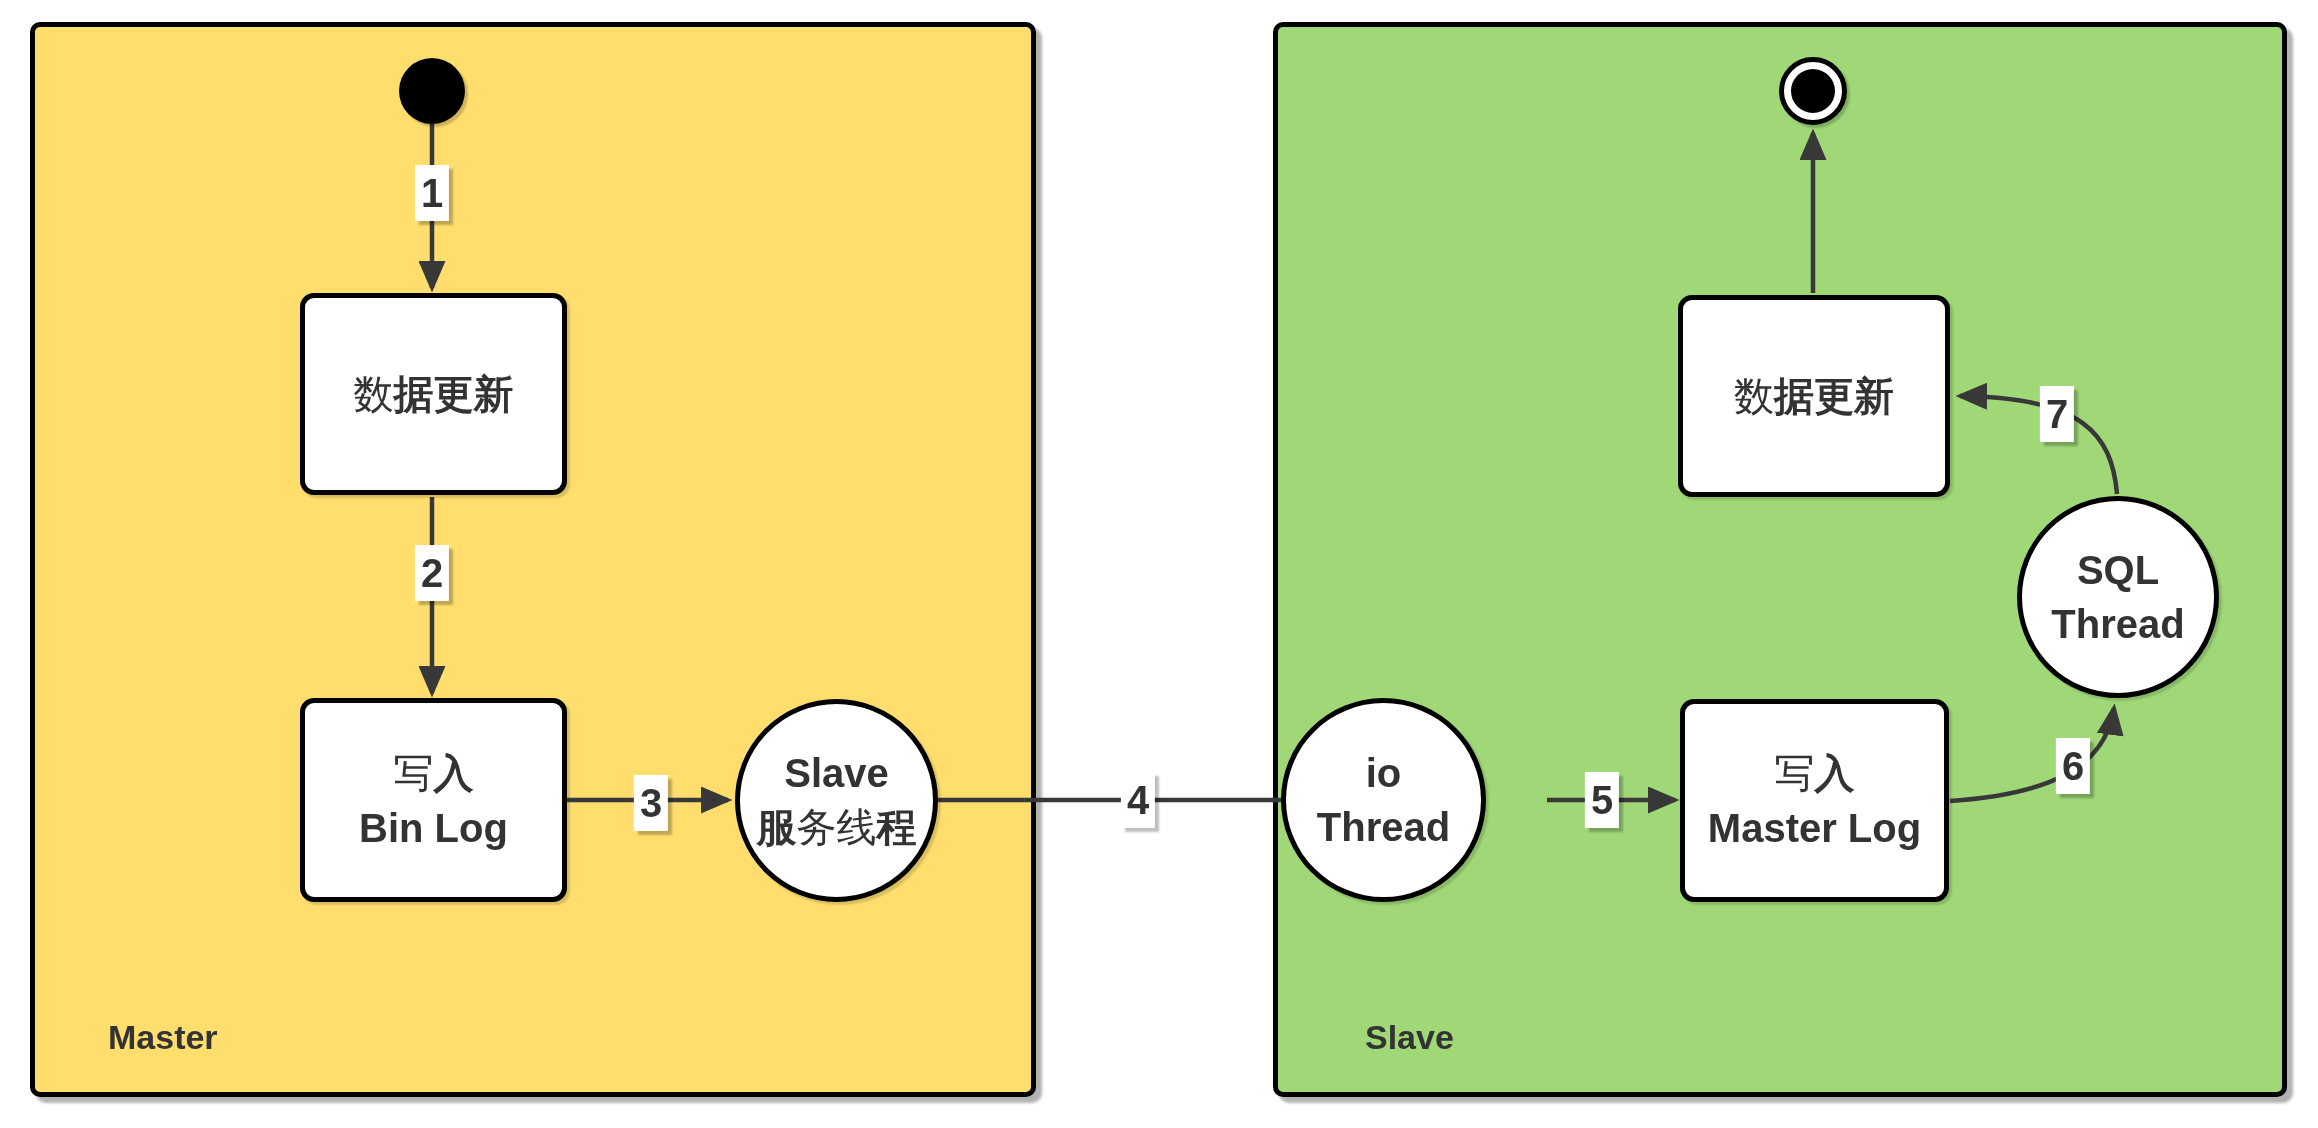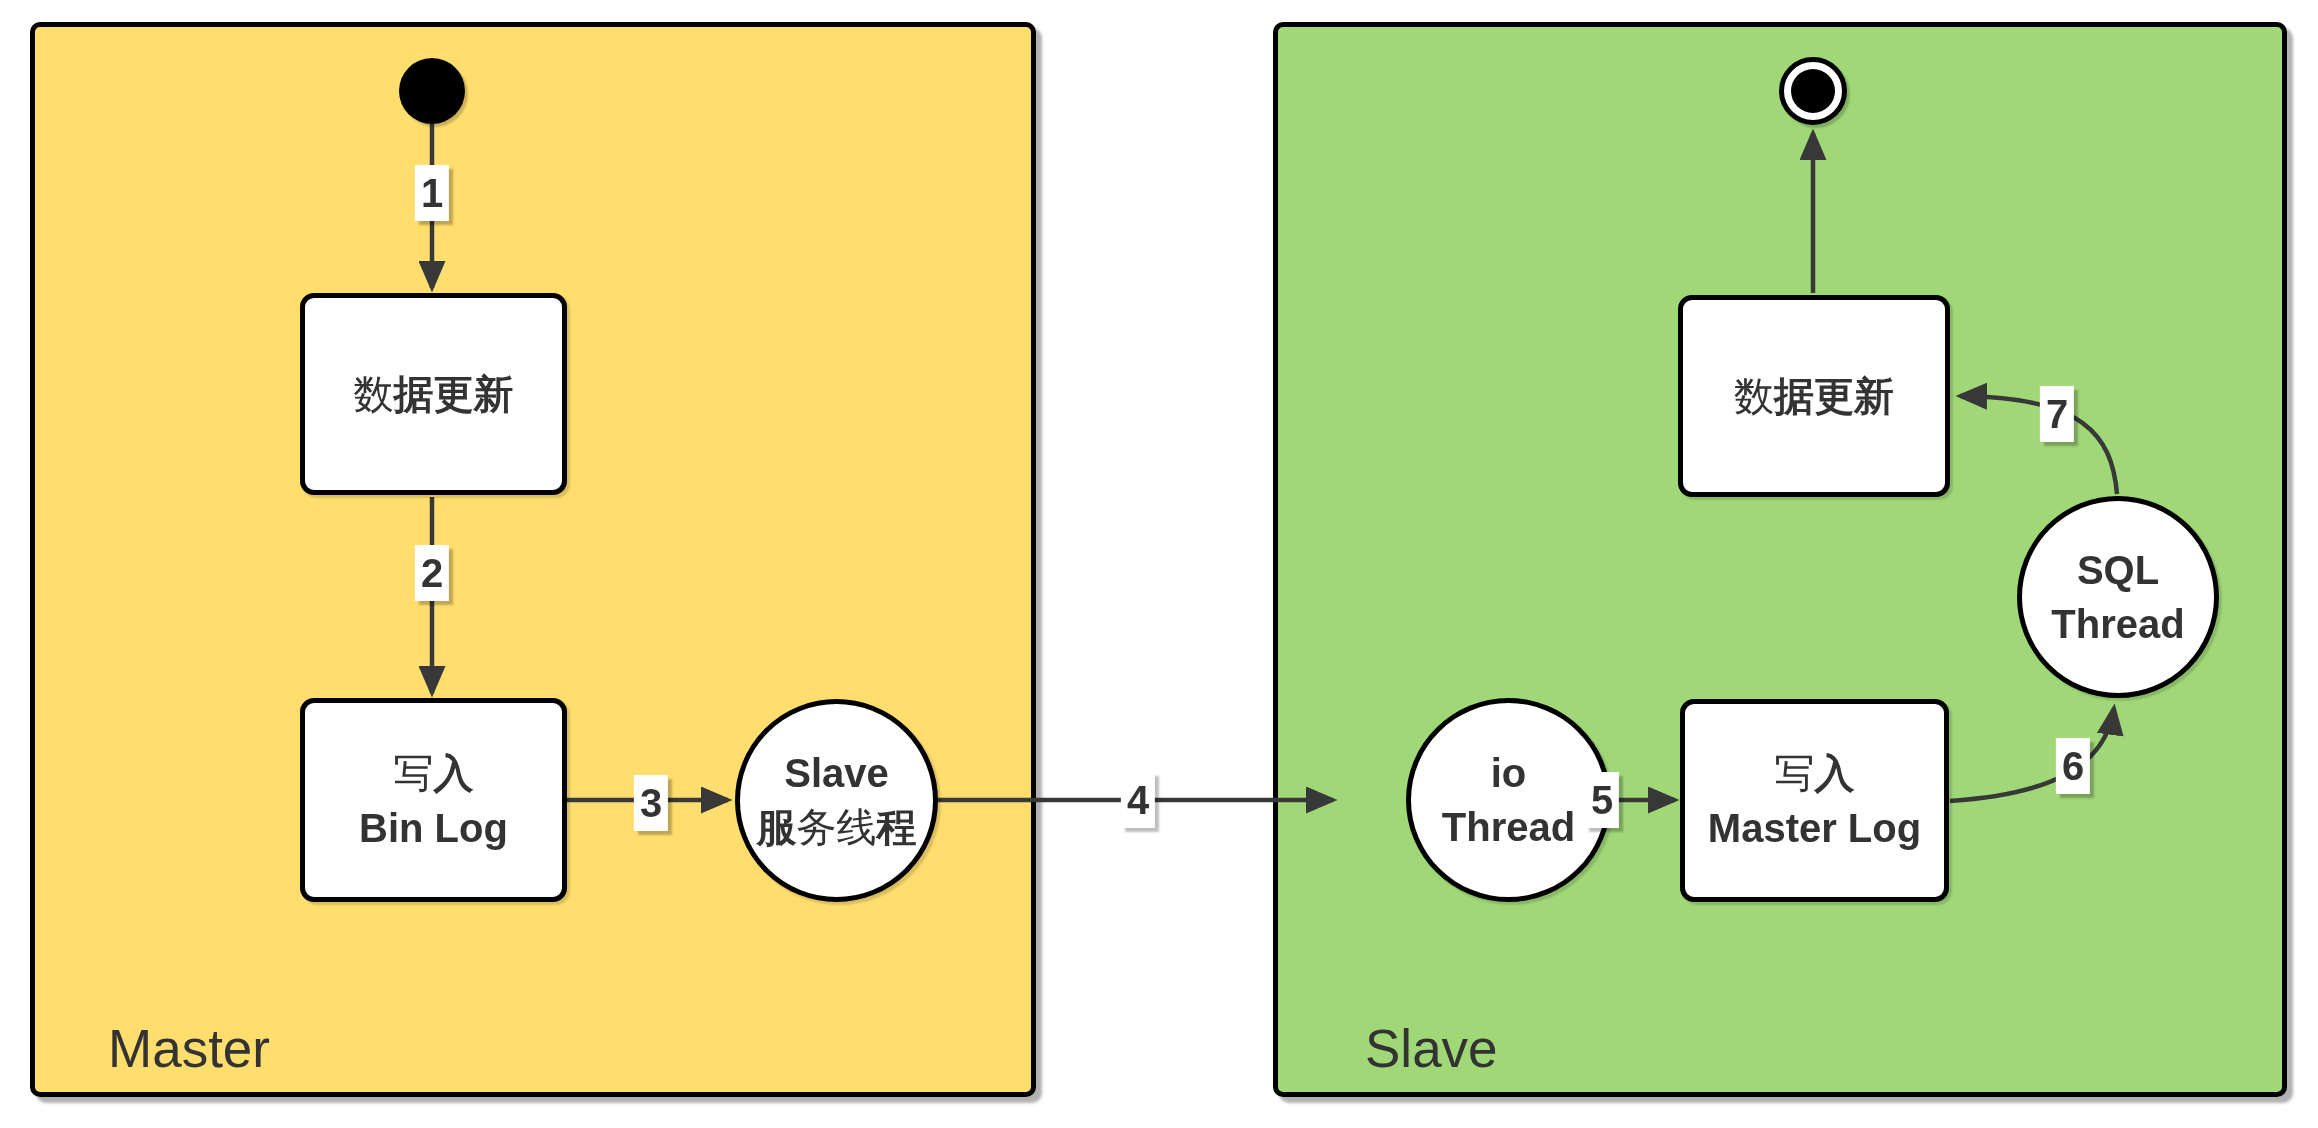--- a/index.html
+++ b/index.html
@@ -14,42 +14,42 @@
   *{margin:0;padding:0;box-sizing:border-box;}
   html,body{background:#fff;}
   body{font-family:"Liberation Sans","DejaVu Sans",sans-serif;}
   .canvas{position:relative;width:2318px;height:1128px;background:#fff;overflow:hidden;}
 
   
   .region{position:absolute;border:5px solid var(--stroke);border-radius:10px;
           box-shadow:6px 6px 3px rgba(0,0,0,0.30);}
   .region-master{left:30px;top:22px;width:1006px;height:1075px;background:var(--master-fill);}
   .region-slave{left:1273px;top:22px;width:1014px;height:1075px;background:var(--slave-fill);}
-  .region-label{position:absolute;font-weight:400;font-size:53px;color:var(--text);}
+  .region-label{position:absolute;font-weight:700;font-size:34px;color:var(--text);}
   .region-label.master{left:108px;top:1018px;}
   .region-label.slave{left:1365px;top:1018px;}
 
   
   svg.edges{position:absolute;left:0;top:0;z-index:2;}
   .edge-line{stroke:var(--edge);stroke-width:4.5;fill:none;}
 
   
   .node{position:absolute;z-index:3;background:var(--node-fill);border:5px solid var(--stroke);
         display:flex;flex-direction:column;align-items:center;justify-content:center;
         text-align:center;color:var(--text);font-weight:700;font-size:40px;line-height:1.35;
         box-shadow:3px 3px 2px rgba(0,0,0,0.15);}
   .node .line{white-space:nowrap;}
   .box{border-radius:14px;}
   .round{border-radius:50%;justify-content:center;}
   .cjk-light{font-family:"Liberation Serif","DejaVu Serif",serif;font-weight:400;}
 
   #m-update{left:300px;top:293px;width:267px;height:202px;}
   #m-binlog{left:300px;top:698px;width:267px;height:204px;}
   #slave-thread{left:735px;top:699px;width:203px;height:203px;}
-  #io-thread{left:1406px;top:698px;width:205px;height:204px;}
+  #io-thread{left:1281px;top:698px;width:205px;height:204px;}
   #relay-log{left:1680px;top:699px;width:269px;height:203px;}
   #sql-thread{left:2017px;top:496px;width:202px;height:202px;}
   #s-update{left:1678px;top:295px;width:272px;height:202px;}
 
   
   #start-node{position:absolute;z-index:3;left:399px;top:58px;width:66px;height:66px;
               border-radius:50%;background:var(--stroke);box-shadow:3px 3px 2px rgba(0,0,0,0.2);}
   #end-node{position:absolute;z-index:3;left:1779px;top:57px;width:68px;height:68px;
             border:5px solid var(--stroke);border-radius:50%;background:#fff;
             display:flex;align-items:center;justify-content:center;

